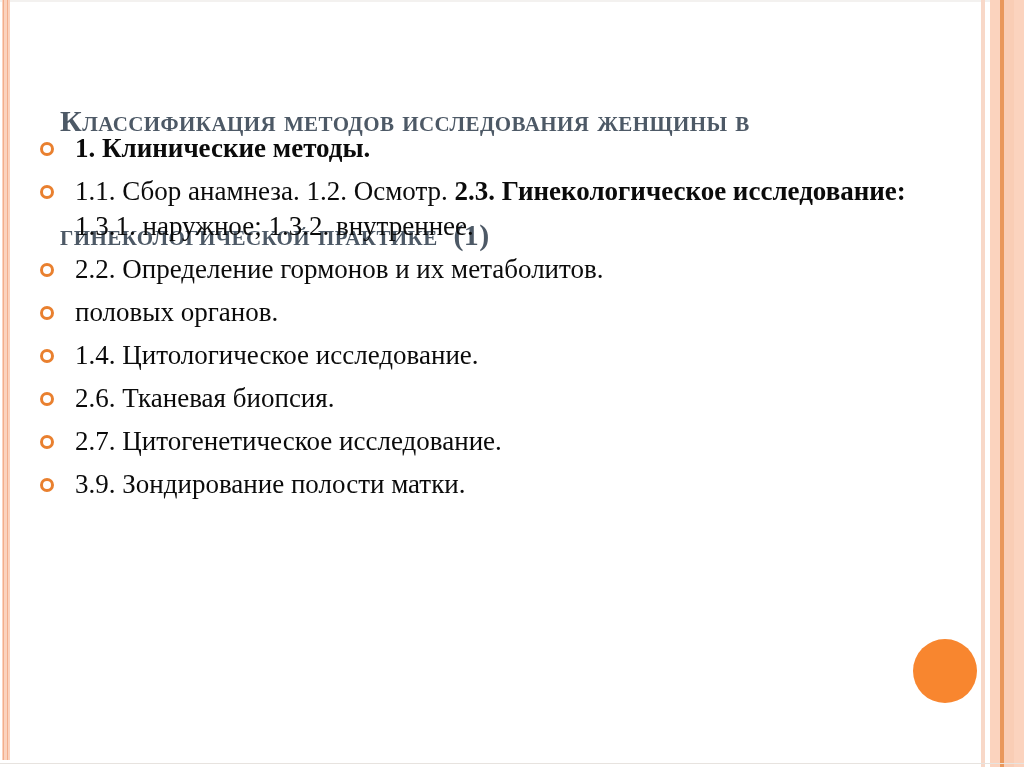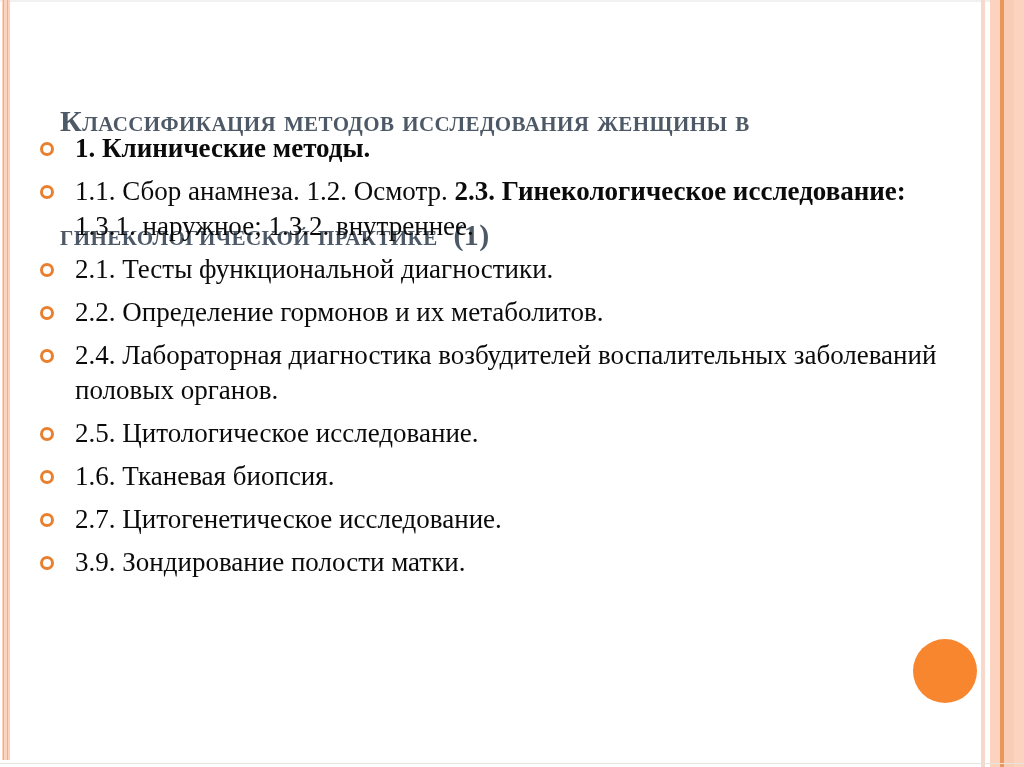--- a/index.html
+++ b/index.html
@@ -104,46 +104,39 @@
       <div class="item">
         <span class="bullet"></span>
         <div class="text">
           <div class="line"><span class="seg">1.1. Сбор анамнеза. 1.2. Осмотр. </span><span class="seg-bold">2.3. Гинекологическое исследование:</span></div>
           <div class="line"><span class="seg">1.3.1. наружное; 1.3.2. внутреннее.</span></div>
         </div>
       </div>
       <div class="item">
         <span class="bullet"></span>
         <div class="text">
-          <div class="line"><span class="seg">2.1. Тесты функциональной диагностики.</span></div>
-        </div>
-      </div>
-      <div class="item">
-        <span class="bullet"></span>
-        <div class="text">
           <div class="line"><span class="seg">2.2. Определение гормонов и их метаболитов.</span></div>
         </div>
       </div>
       <div class="item">
         <span class="bullet"></span>
         <div class="text">
-          <div class="line"><span class="seg">2.4. Лабораторная диагностика возбудителей воспалительных заболеваний</span></div>
           <div class="line"><span class="seg">половых органов.</span></div>
         </div>
       </div>
       <div class="item">
         <span class="bullet"></span>
         <div class="text">
-          <div class="line"><span class="seg">2.5. Цитологическое исследование.</span></div>
+          <div class="line"><span class="seg">1.4. Цитологическое исследование.</span></div>
         </div>
       </div>
       <div class="item">
         <span class="bullet"></span>
         <div class="text">
-          <div class="line"><span class="seg">1.6. Тканевая биопсия.</span></div>
+          <div class="line"><span class="seg">2.6. Тканевая биопсия.</span></div>
         </div>
       </div>
       <div class="item">
         <span class="bullet"></span>
         <div class="text">
           <div class="line"><span class="seg">2.7. Цитогенетическое исследование.</span></div>
         </div>
       </div>
       <div class="item">
         <span class="bullet"></span>

